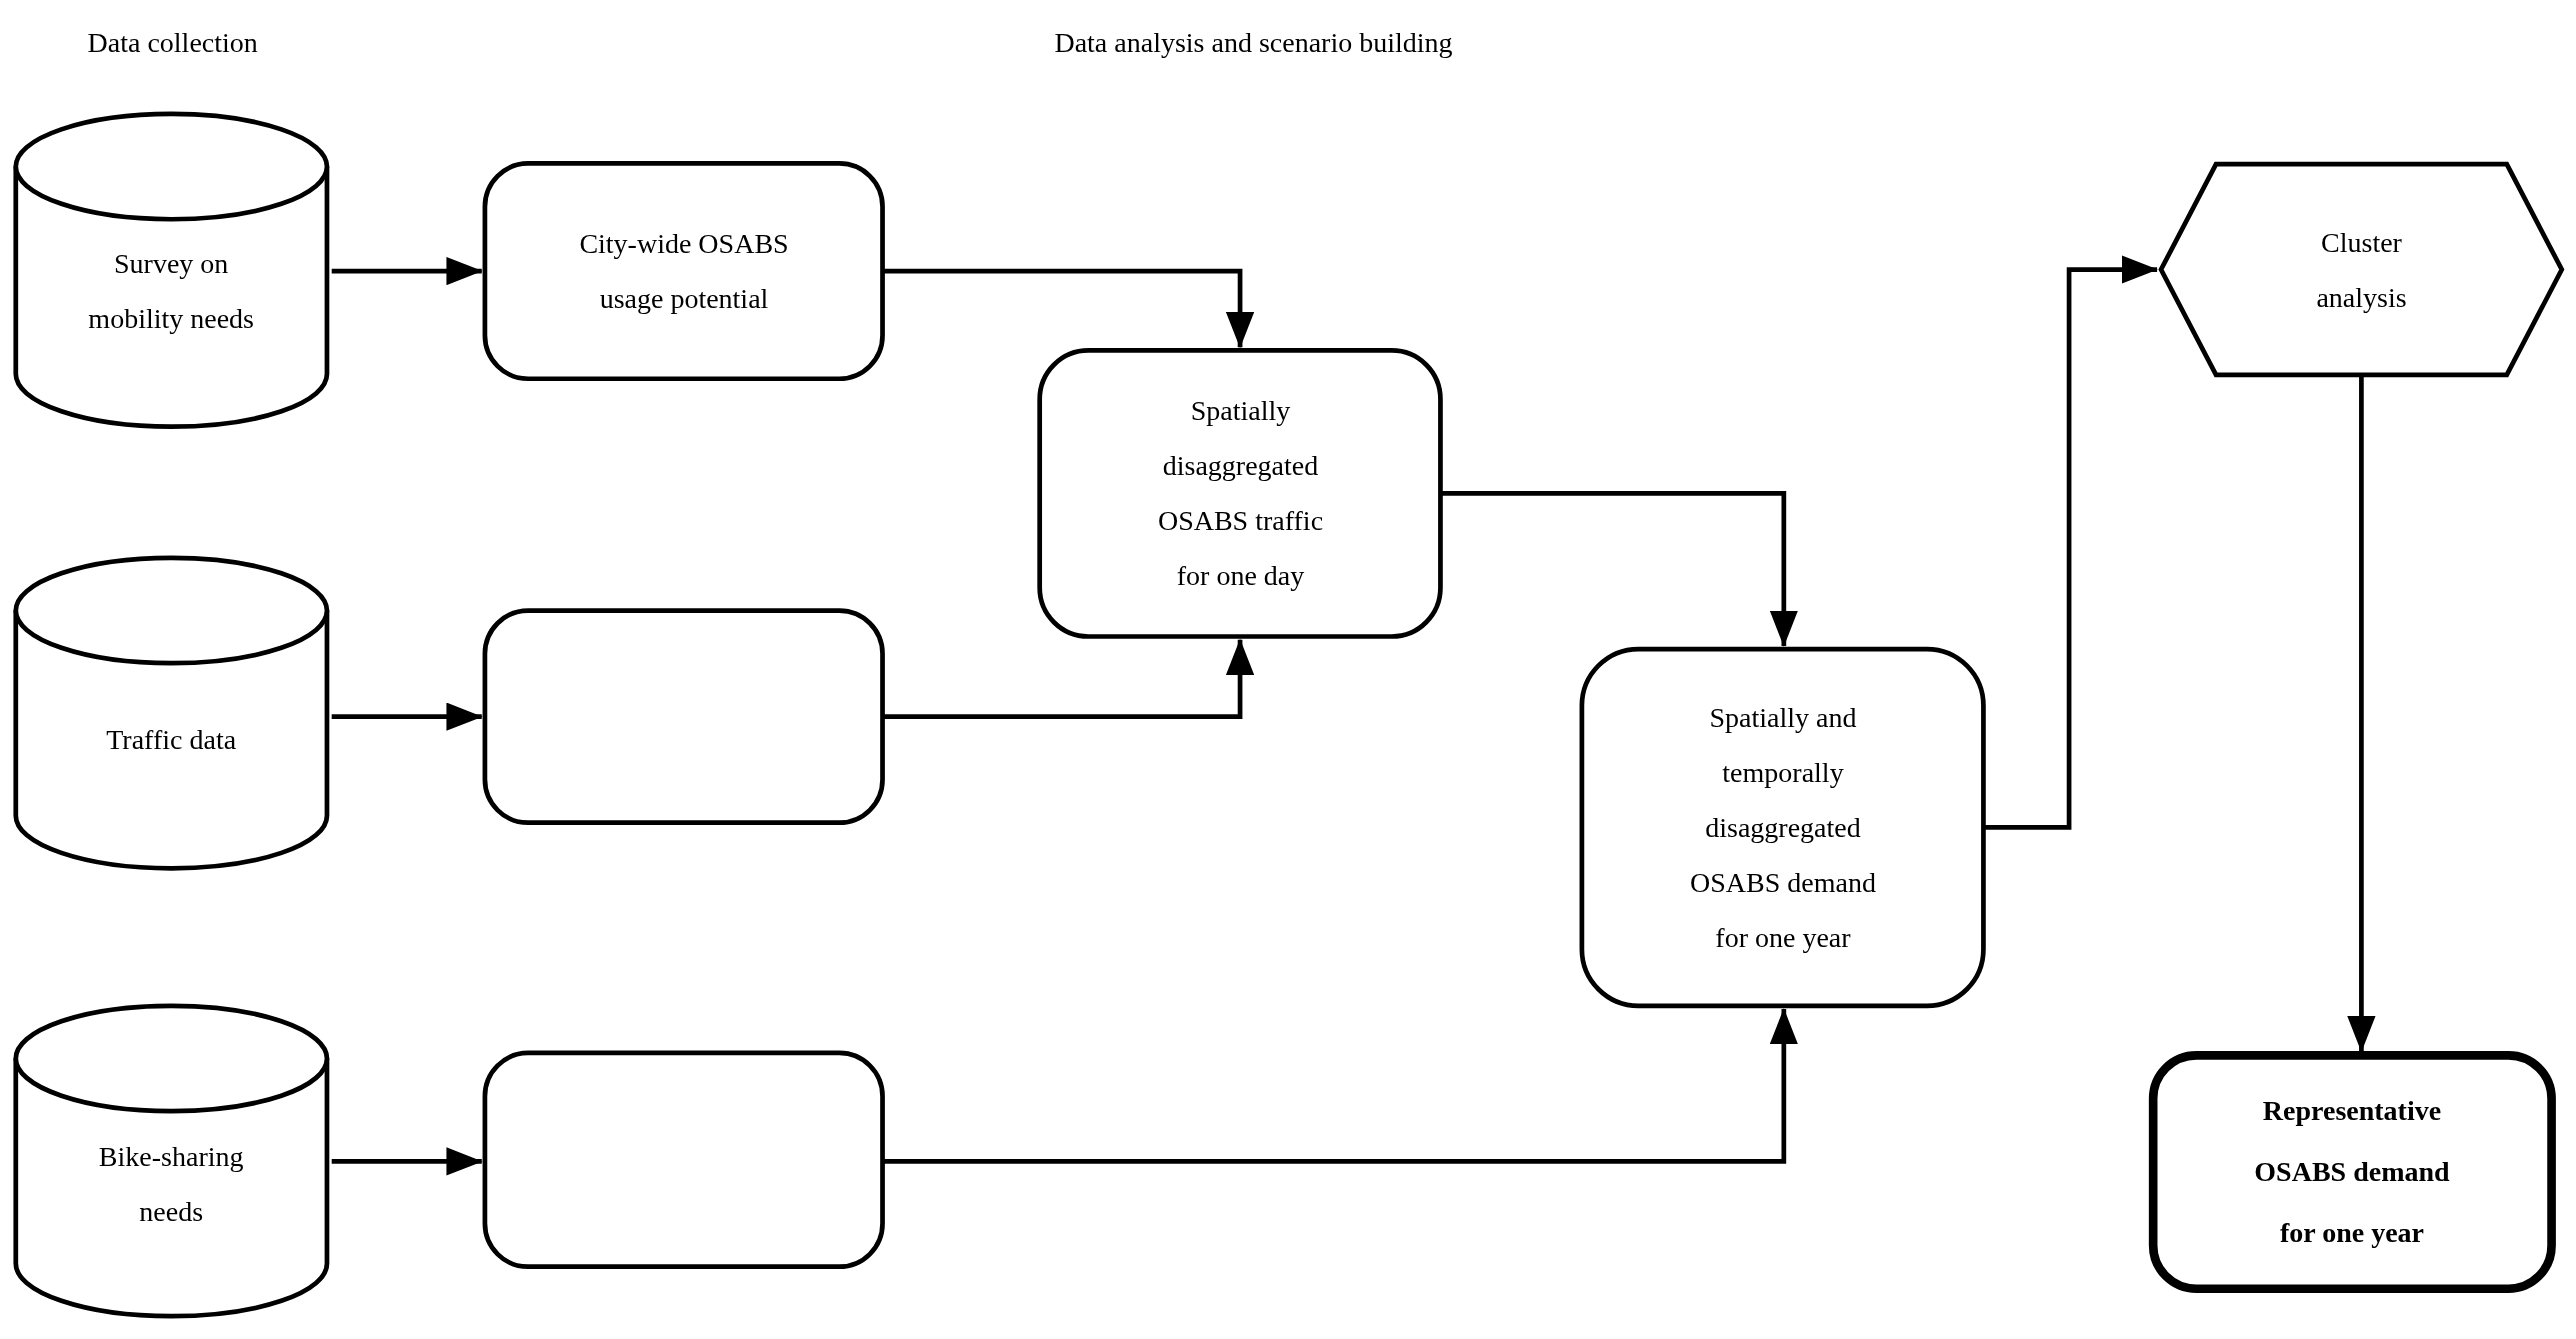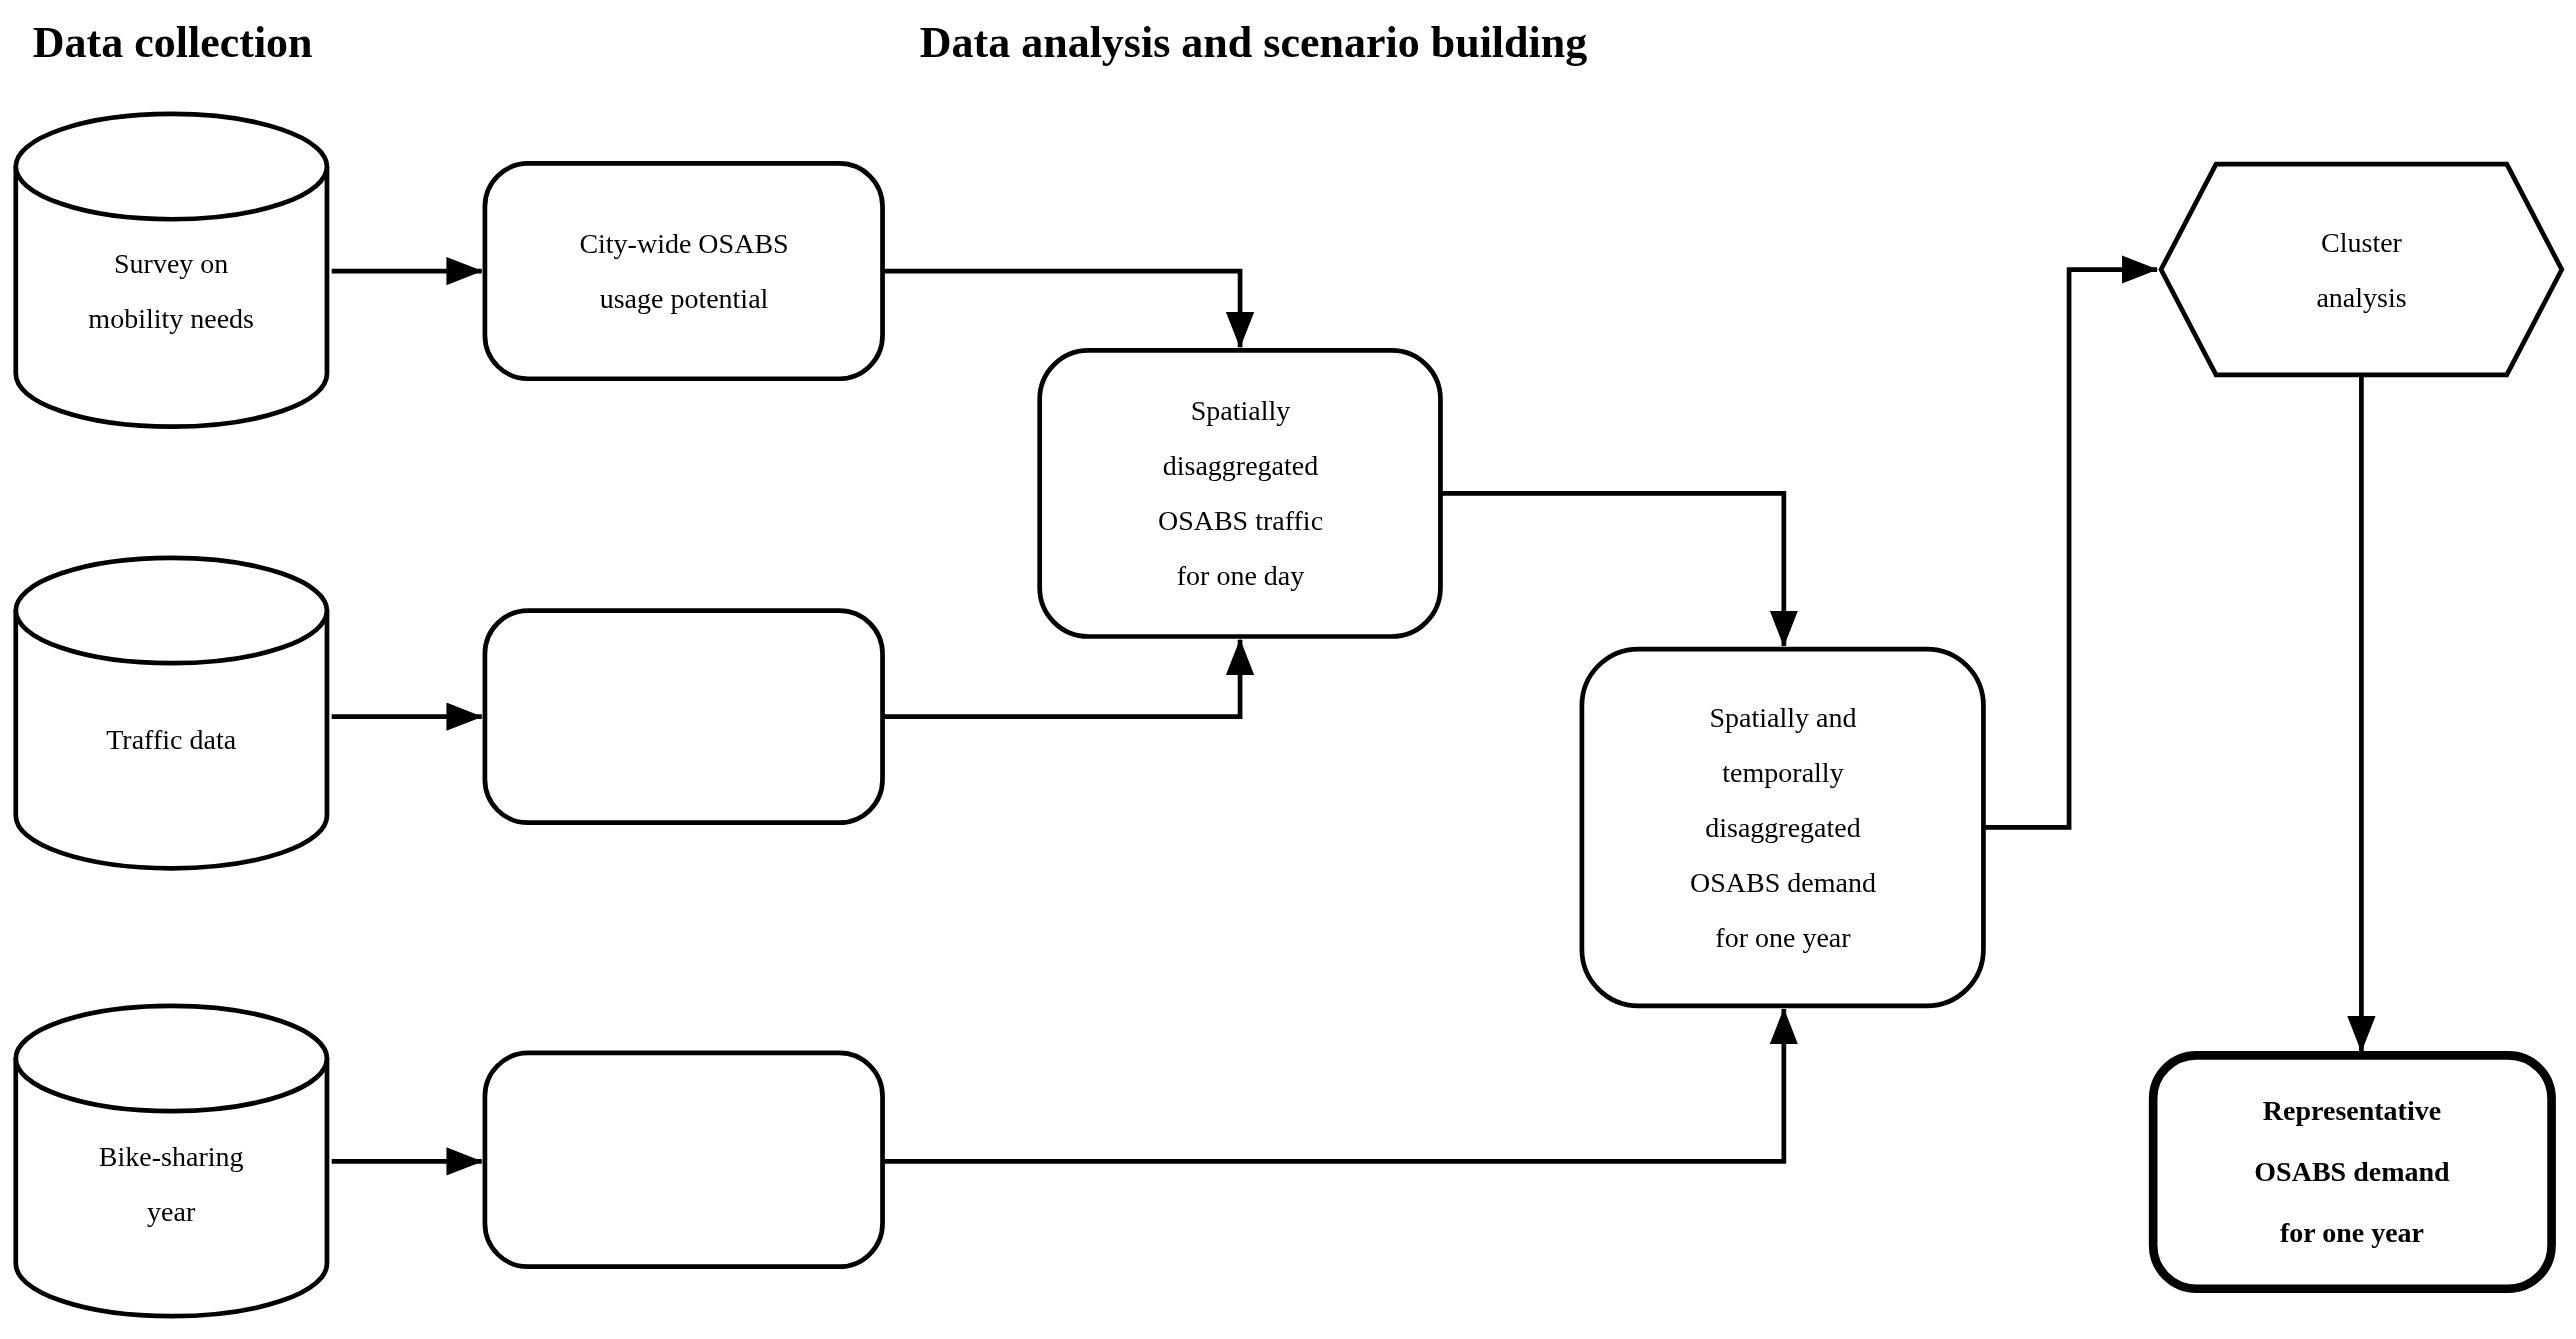--- a/index.html
+++ b/index.html
@@ -31,22 +31,22 @@
     white-space:pre-line;
     font-size:28px;
     line-height:55px;
     color:var(--text);
   }
   .hdr{
     position:absolute;
     display:flex;
     align-items:center;
     justify-content:center;
-    font-weight:bold;
-    font-size:44px;
+    font-weight:normal;
+    font-size:28px;
     line-height:55px;
     color:var(--text);
     white-space:pre-line;
   }
   .lbl-bold{
     font-weight:bold;
     line-height:61px;
   }
 </style>
 </head>
@@ -95,21 +95,21 @@
     <rect class="shape-bold" x="2740" y="1343" width="507" height="297" rx="55" ry="55"></rect>
   </svg>
 
   <div class="hdr" style="left:15.7px;top:12.6px;width:314px;height:60px;">Data collection</div>
   <div class="hdr" style="left:910px;top:12.6px;width:687px;height:60px;">Data analysis and scenario building</div>
 
   <div class="lbl" style="left:15.7px;top:228px;width:311px;height:126px;">Survey on
 mobility needs</div>
   <div class="lbl" style="left:15.7px;top:676px;width:311px;height:126px;">Traffic data</div>
   <div class="lbl" style="left:15.7px;top:1121px;width:311px;height:126px;">Bike-sharing
-year</div>
+needs</div>
   <div class="lbl" style="left:485px;top:163px;width:398px;height:215px;">City-wide OSABS
 usage potential</div>
   <div class="lbl" style="left:1040px;top:350px;width:401px;height:286px;">Spatially
 disaggregated
 OSABS traffic
 for one day</div>
   <div class="lbl" style="left:1582px;top:649px;width:402px;height:357px;">Spatially and
 temporally
 disaggregated
 OSABS demand

